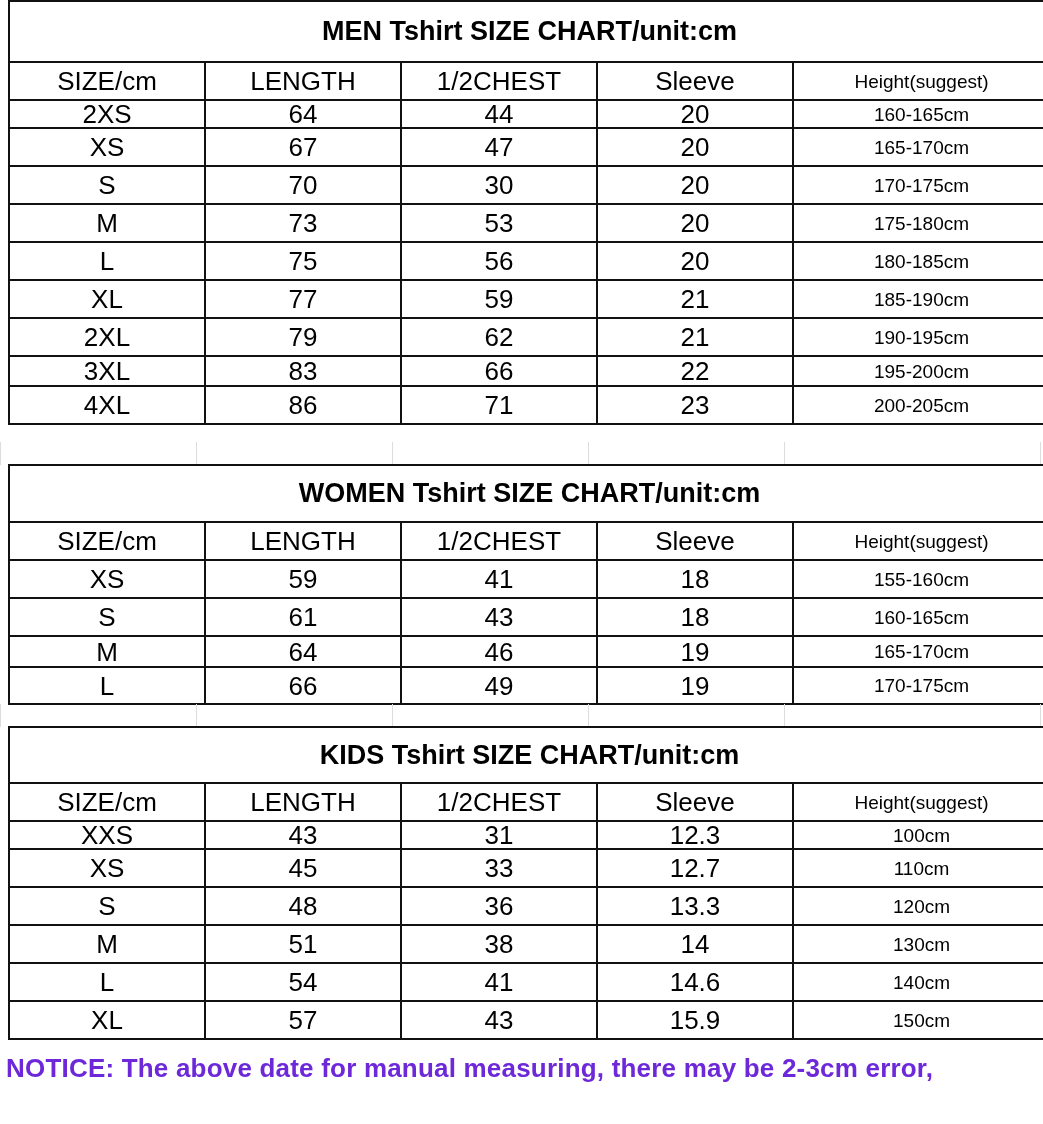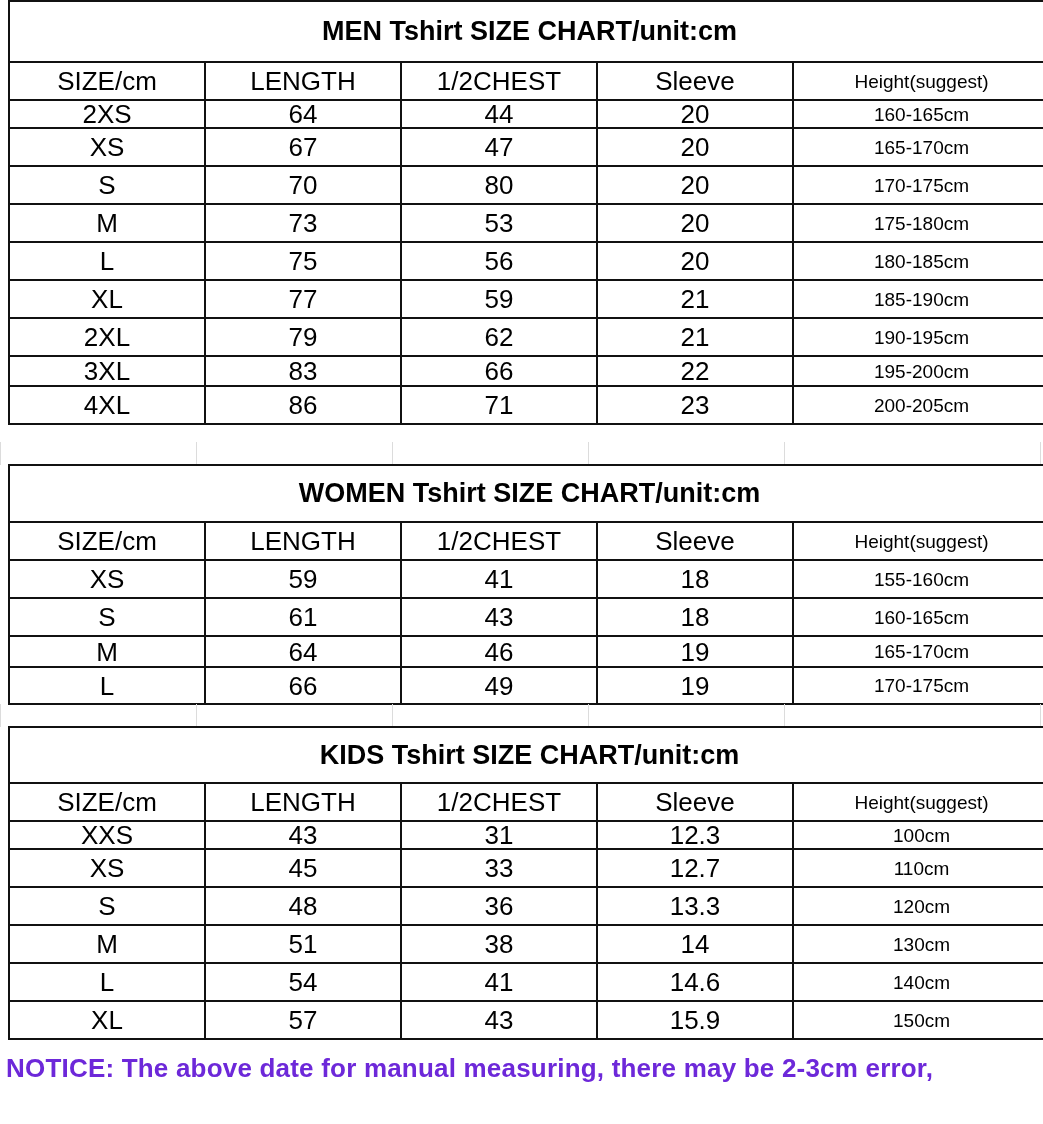--- a/index.html
+++ b/index.html
@@ -48,21 +48,21 @@
   <tr style="height:38px;">
     <td>XS</td>
         <td>67</td>
         <td>47</td>
         <td>20</td>
         <td class="height">165-170cm</td>
   </tr>
   <tr style="height:38px;">
     <td>S</td>
         <td>70</td>
-        <td>80</td>
+        <td>30</td>
         <td>20</td>
         <td class="height">170-175cm</td>
   </tr>
   <tr style="height:38px;">
     <td>M</td>
         <td>73</td>
         <td>53</td>
         <td>20</td>
         <td class="height">175-180cm</td>
   </tr>

